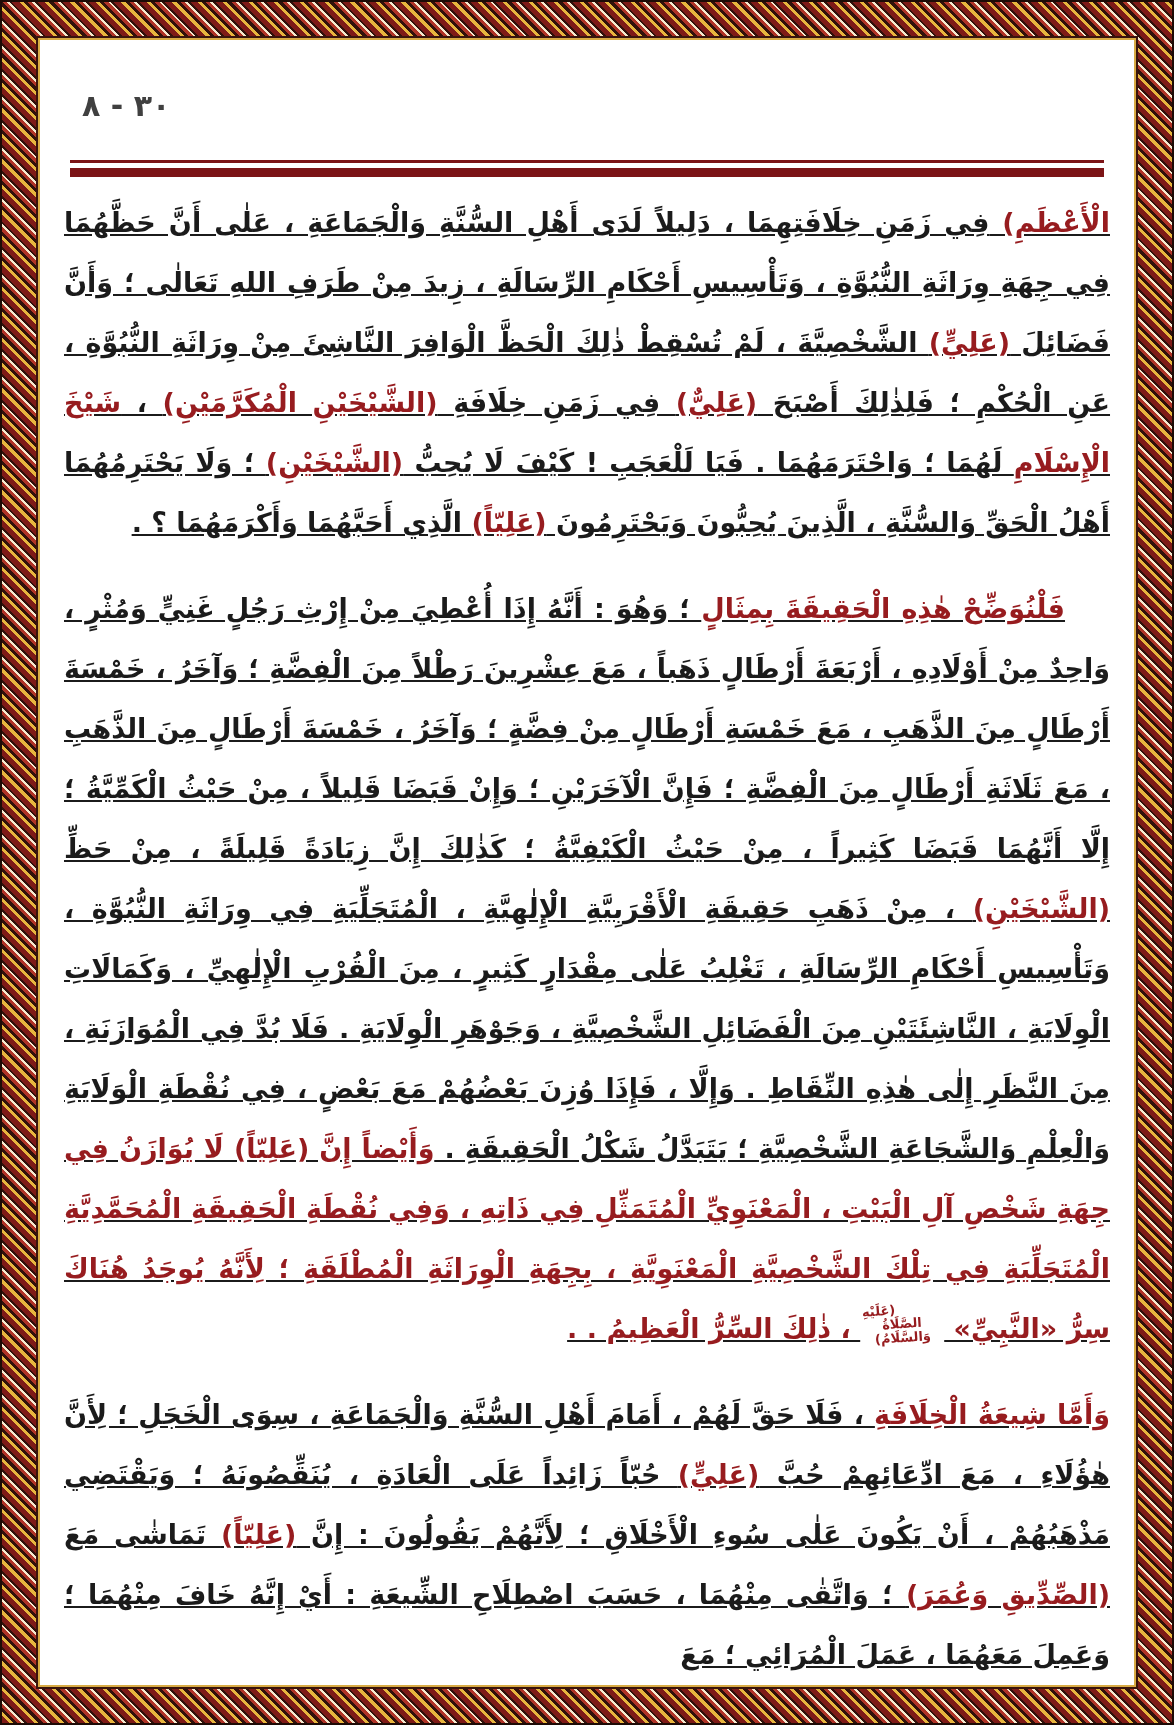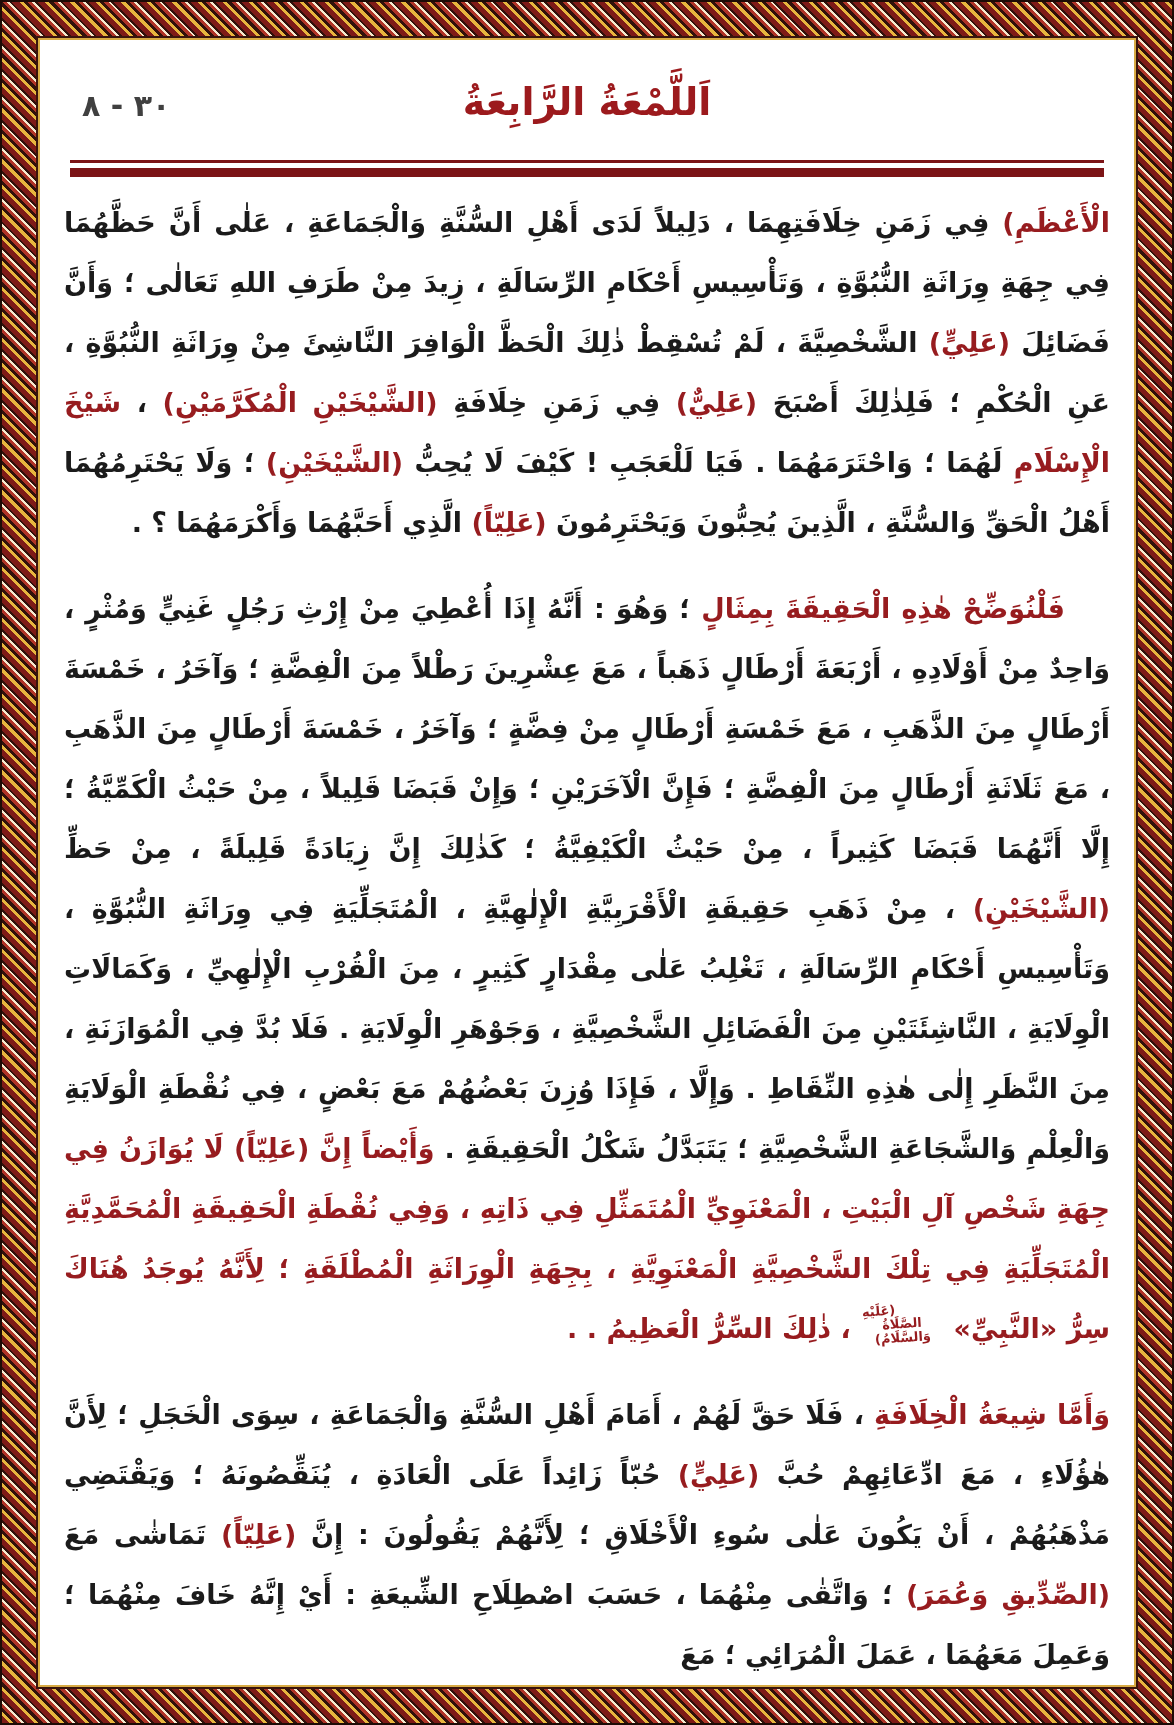--- a/index.html
+++ b/index.html
@@ -55,20 +55,21 @@
   }
   .rule-block{margin:14px 6px 6px 6px;}
   .rule-thin{height:0;border-top:3px solid #7c1416;}
   .rule-thick{height:9px;background:#7c1416;margin-top:5px;}
   .body-text{
     margin-top:16px;
     color:#1b1b1b;
     font-size:27px;
     line-height:60px;
     text-align:justify;
+    text-decoration:underline;
   }
   .para{margin:0 0 26px 0;}
   .para.indent{text-indent:45px;}
   .seg-red{color:#971c1f;font-weight:bold;}
   .seg-black{color:#1b1b1b;font-weight:bold;}
   .seal{
     display:inline-block;
     width:84px;
     font-size:13px;
     line-height:14px;
@@ -80,21 +81,20 @@
     transform:rotate(-4deg);
   }
 </style>
 </head>
 <body>
 
 <div class="page">
   <div class="sheet">
 
     <div class="header">
-      <div class="page-title">اَللَّمْعَةُ الرَّابِعَةُ</div>
       <div class="page-number">٣٠ - ٨</div>
     </div>
 
     <div class="rule-block">
       <div class="rule-thin"></div>
       <div class="rule-thick"></div>
     </div>
 
     <div class="body-text">
         <p class="para"><span class="seg-red">الْأَعْظَمِ) </span><span class="seg-black">فِي زَمَنِ خِلَافَتِهِمَا ، دَلِيلاً لَدَى أَهْلِ السُّنَّةِ وَالْجَمَاعَةِ ، عَلٰى أَنَّ حَظَّهُمَا فِي جِهَةِ وِرَاثَةِ النُّبُوَّةِ ، وَتَأْسِيسِ أَحْكَامِ الرِّسَالَةِ ، زِيدَ مِنْ طَرَفِ اللهِ تَعَالٰى ؛ وَأَنَّ فَضَائِلَ </span><span class="seg-red">(عَلِيٍّ)</span><span class="seg-black"> الشَّخْصِيَّةَ ، لَمْ تُسْقِطْ ذٰلِكَ الْحَظَّ الْوَافِرَ النَّاشِئَ مِنْ وِرَاثَةِ النُّبُوَّةِ ، عَنِ الْحُكْمِ ؛ فَلِذٰلِكَ أَصْبَحَ </span><span class="seg-red">(عَلِيٌّ)</span><span class="seg-black"> فِي زَمَنِ خِلَافَةِ </span><span class="seg-red">(الشَّيْخَيْنِ الْمُكَرَّمَيْنِ)</span><span class="seg-black"> ، </span><span class="seg-red">شَيْخَ الْإِسْلَامِ</span><span class="seg-black"> لَهُمَا ؛ وَاحْتَرَمَهُمَا . فَيَا لَلْعَجَبِ ! كَيْفَ لَا يُحِبُّ </span><span class="seg-red">(الشَّيْخَيْنِ)</span><span class="seg-black"> ؛ وَلَا يَحْتَرِمُهُمَا أَهْلُ الْحَقِّ وَالسُّنَّةِ ، الَّذِينَ يُحِبُّونَ وَيَحْتَرِمُونَ </span><span class="seg-red">(عَلِيّاً)</span><span class="seg-black"> الَّذِي أَحَبَّهُمَا وَأَكْرَمَهُمَا ؟ .</span></p>

